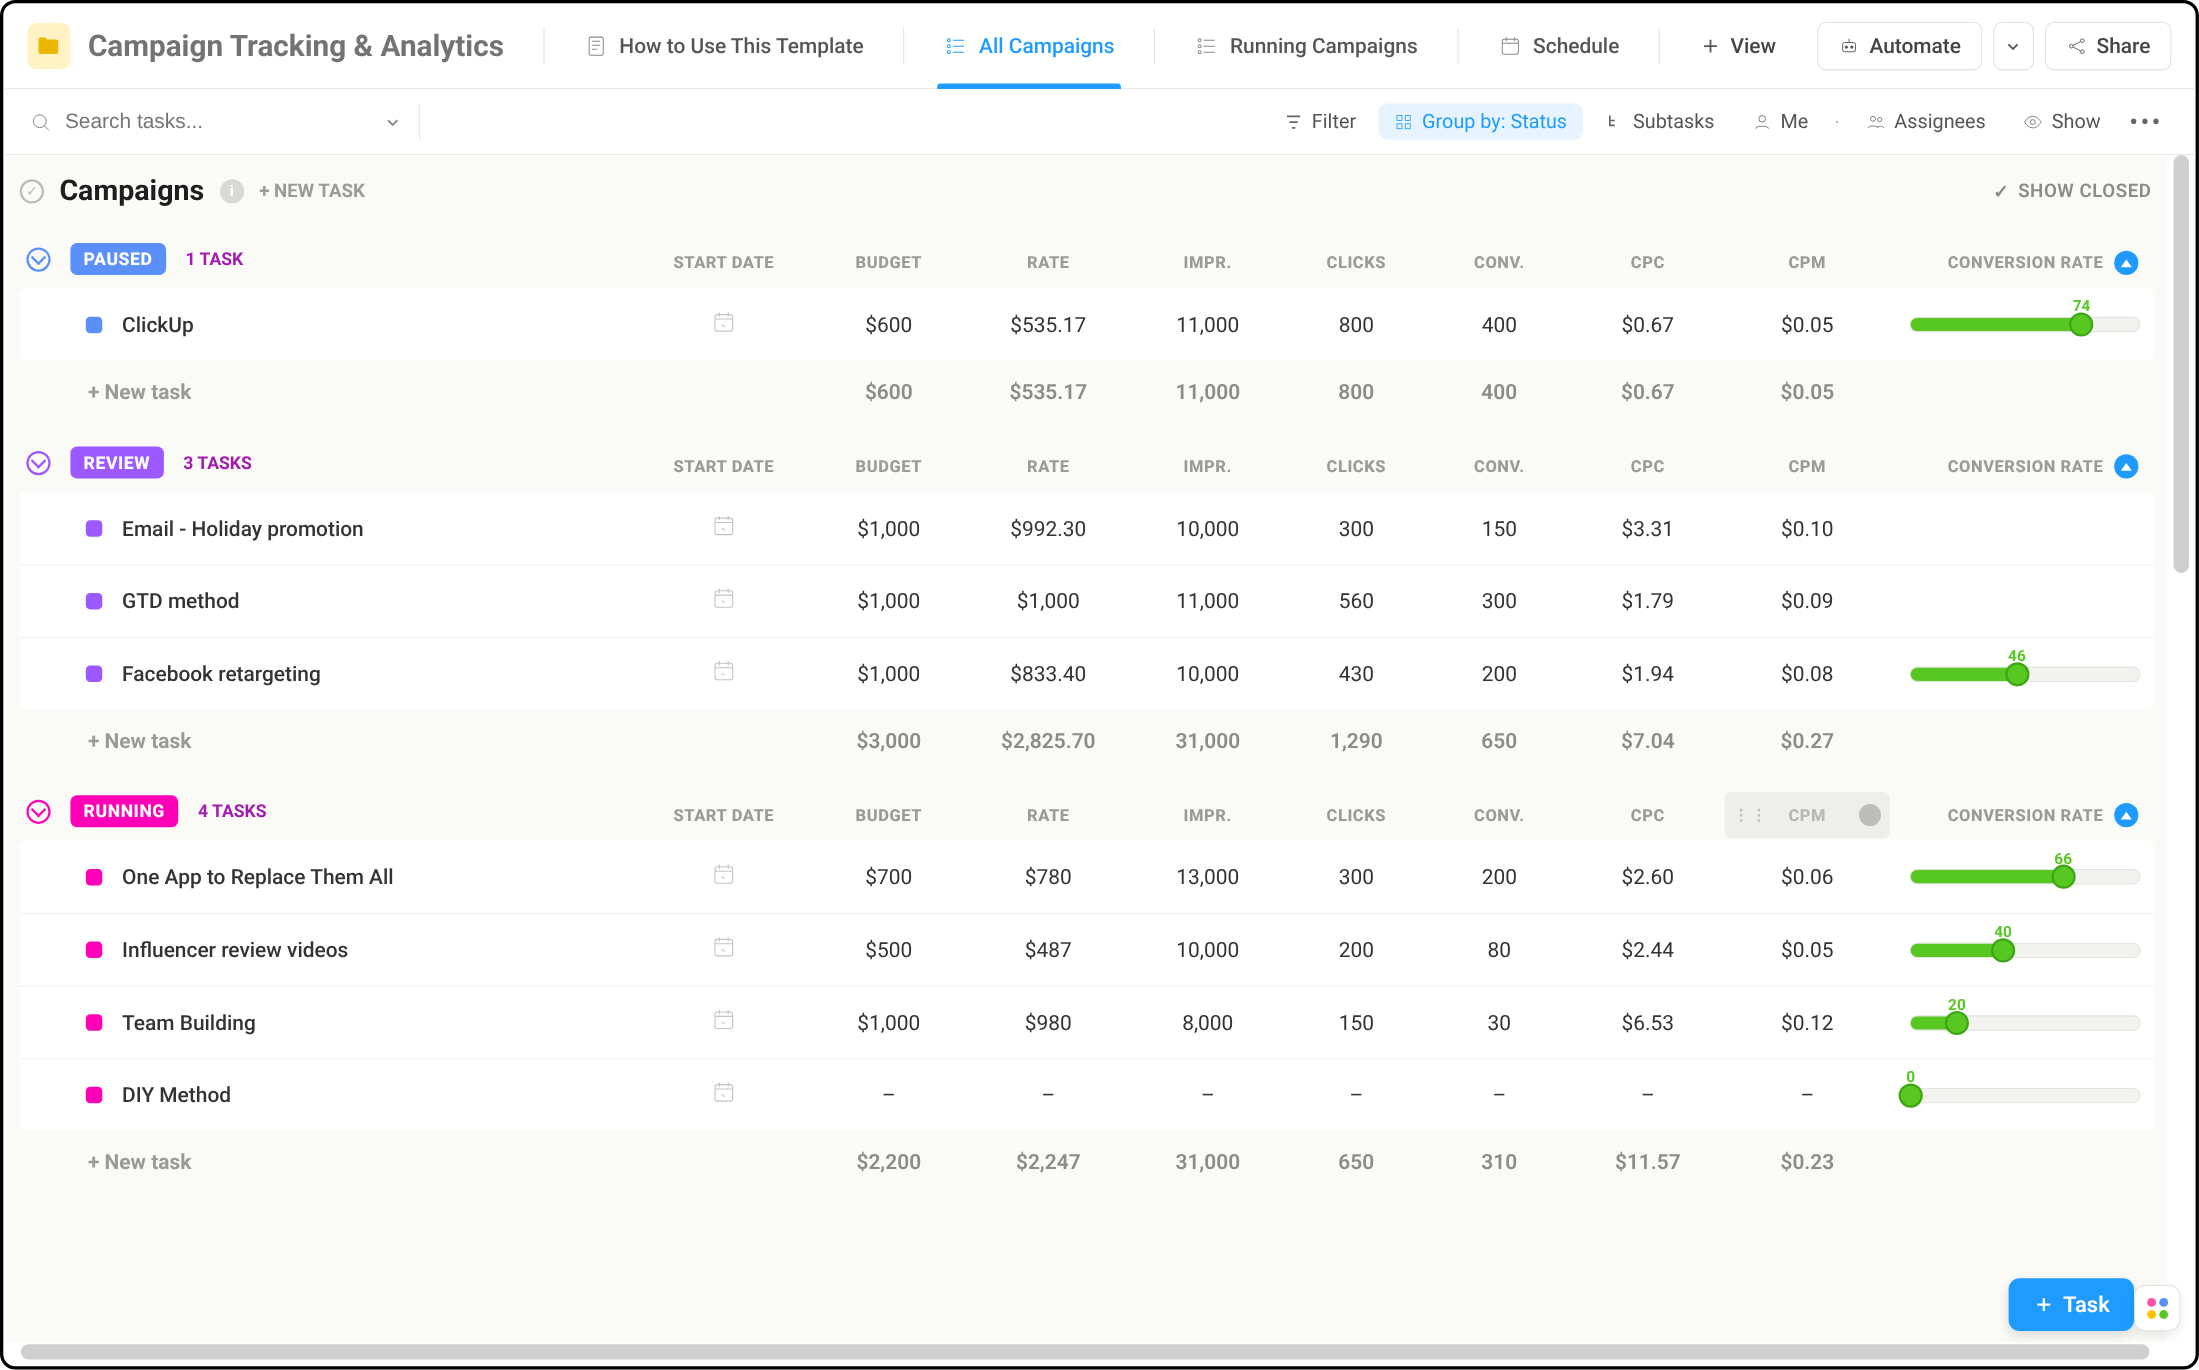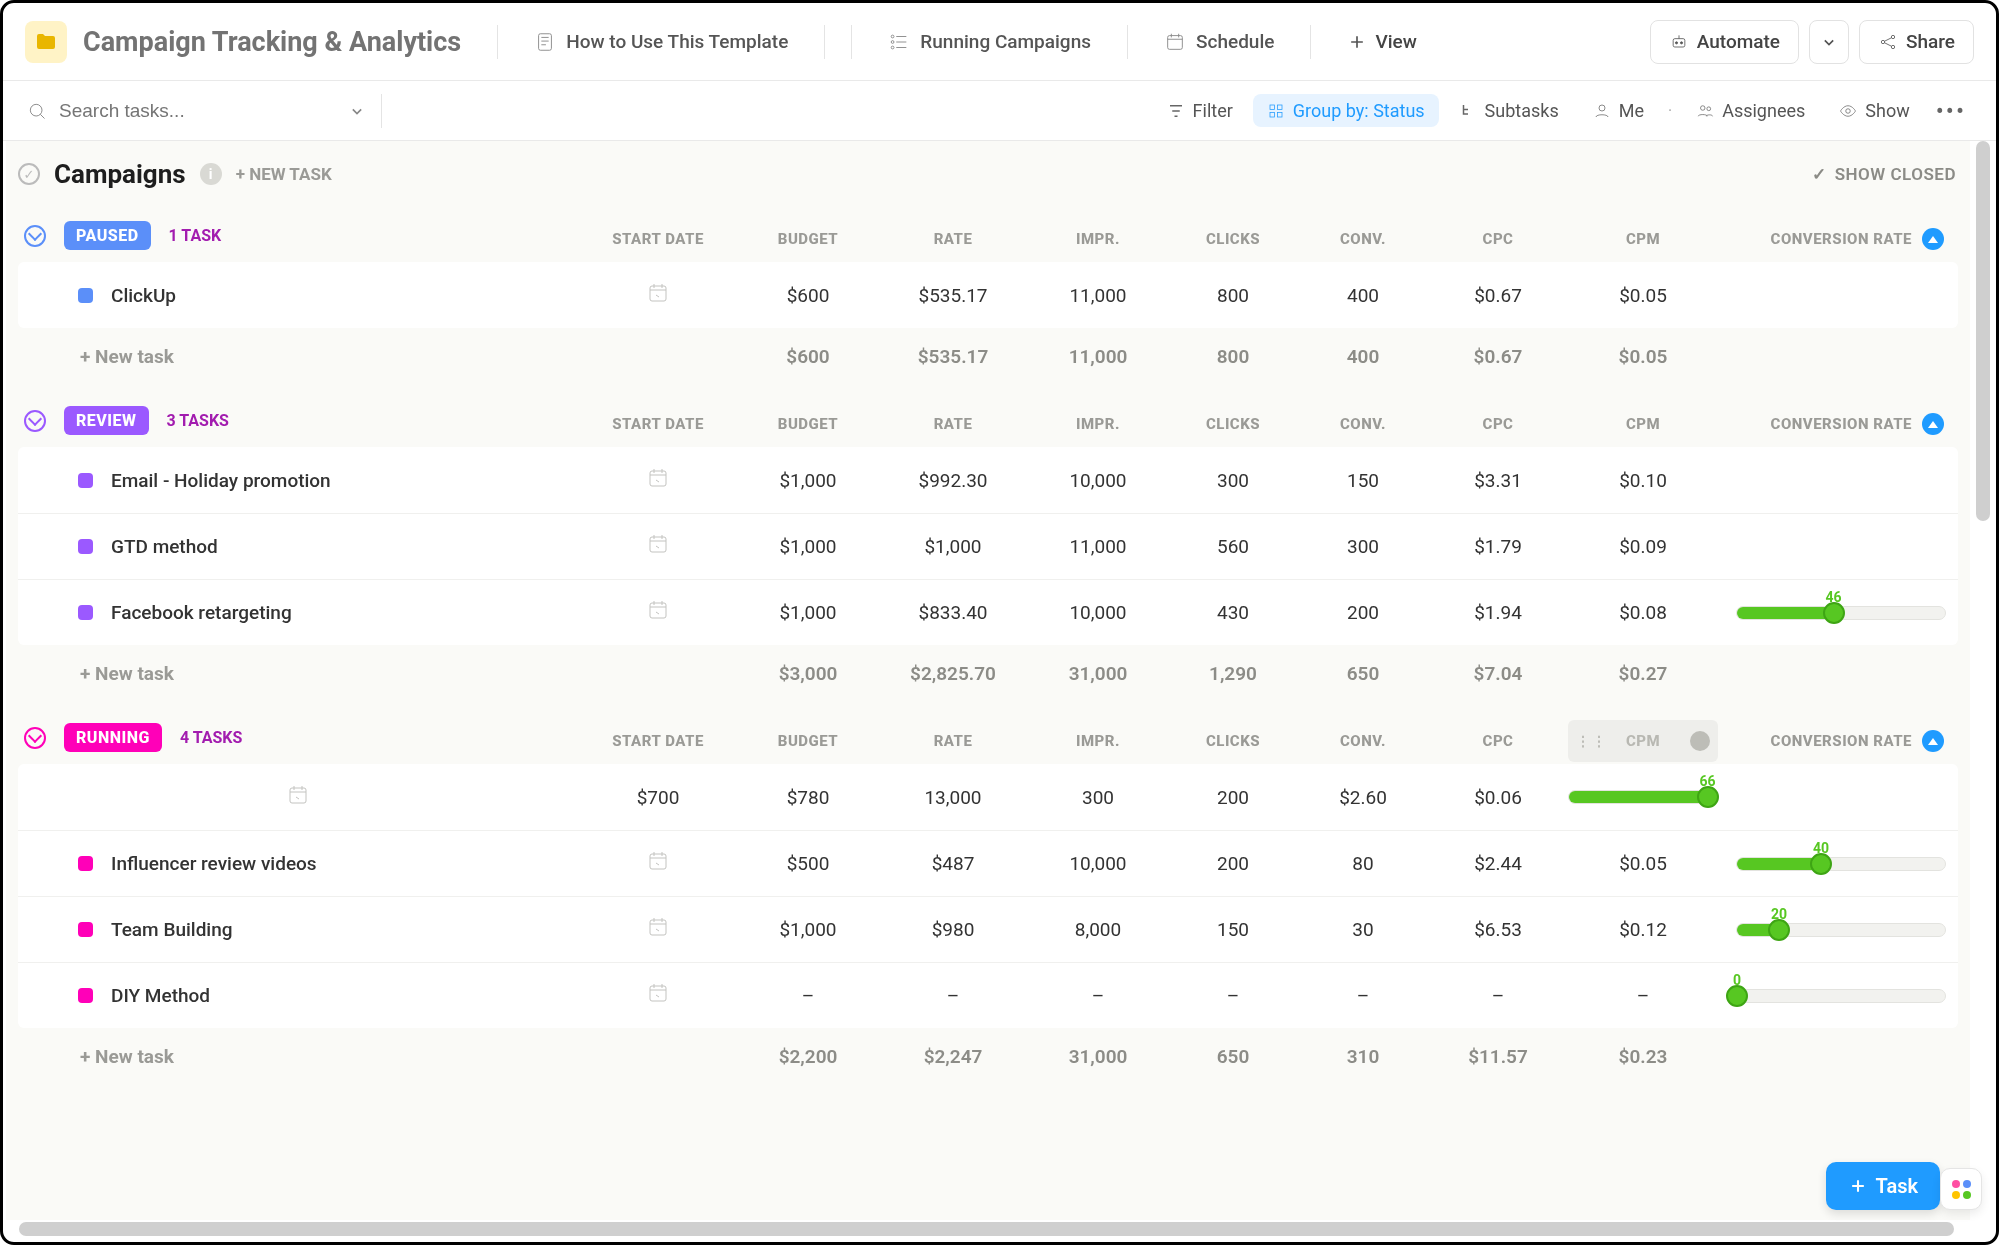--- a/index.html
+++ b/index.html
@@ -108,20 +108,33 @@
   <div class="tab">
     <span class="ticon">
         <svg viewBox="0 0 24 24">
           <rect x="5" y="3" width="14" height="18" rx="2"></rect>
           <path d="M8 7h8M8 11h8M8 15h5"></path>
         </svg>
       </span>
     <span>How to Use This Template</span>
   </div>
   <div class="vsep"></div>
+  <div class="tab active">
+    <span class="ticon">
+        <svg viewBox="0 0 24 24">
+          <circle cx="5" cy="6" r="1.5"></circle>
+          <path d="M9 6h11"></path>
+          <circle cx="5" cy="12" r="1.5"></circle>
+          <path d="M9 12h11"></path>
+          <circle cx="5" cy="18" r="1.5"></circle>
+          <path d="M9 18h11"></path>
+        </svg>
+      </span>
+    <span>All Campaigns</span>
+  </div>
   <div class="vsep"></div>
   <div class="tab">
     <span class="ticon">
         <svg viewBox="0 0 24 24">
           <circle cx="5" cy="6" r="1.5"></circle>
           <path d="M9 6h11"></path>
           <circle cx="5" cy="12" r="1.5"></circle>
           <path d="M9 12h11"></path>
           <circle cx="5" cy="18" r="1.5"></circle>
           <path d="M9 18h11"></path>
@@ -277,20 +290,27 @@
                 <path d="M4 9h16M8 3v4M16 3v4"></path>
                 <path d="M10 14l3 2"></path>
               </svg></div>
       <div class="cell">$600</div>
       <div class="cell">$535.17</div>
       <div class="cell">11,000</div>
       <div class="cell">800</div>
       <div class="cell">400</div>
       <div class="cell">$0.67</div>
       <div class="cell">$0.05</div>
+      <div class="pbar-wrap">
+    <div class="pbar">
+      <div class="pfill" style="width:155.4px"></div>
+      <div class="pknob" style="left:155.4px"></div>
+      <div class="pval" style="left:155.4px">74</div>
+    </div>
+  </div>
     </div>
         </div>
         <div class="cols sum">
     <div class="cell name">+ New task</div>
     <div class="cell"></div>
     <div class="cell">$600</div>
     <div class="cell">$535.17</div>
     <div class="cell">11,000</div>
     <div class="cell">800</div>
     <div class="cell">400</div>
@@ -412,20 +432,24 @@
     <div class="hdr">IMPR.</div>
     <div class="hdr">CLICKS</div>
     <div class="hdr">CONV.</div>
     <div class="hdr">CPC</div>
     <div class="hdr cpm-hot"><span class="grip">⋮⋮</span>CPM<span class="round"></span></div>
     <div class="hdr last">CONVERSION RATE<span class="sort-chip"></span></div>
   </div>
         </div>
         <div class="rows">
           <div class="cols row">
+      <div class="cell name">
+        <span class="status-sq" style="background:#ff00b8"></span>
+        <span>One App to Replace Them All</span>
+      </div>
       <div class="cell"><svg class="cal" viewBox="0 0 24 24">
                 <rect x="4" y="5" width="16" height="15" rx="2"></rect>
                 <path d="M4 9h16M8 3v4M16 3v4"></path>
                 <path d="M10 14l3 2"></path>
               </svg></div>
       <div class="cell">$700</div>
       <div class="cell">$780</div>
       <div class="cell">13,000</div>
       <div class="cell">300</div>
       <div class="cell">200</div>

